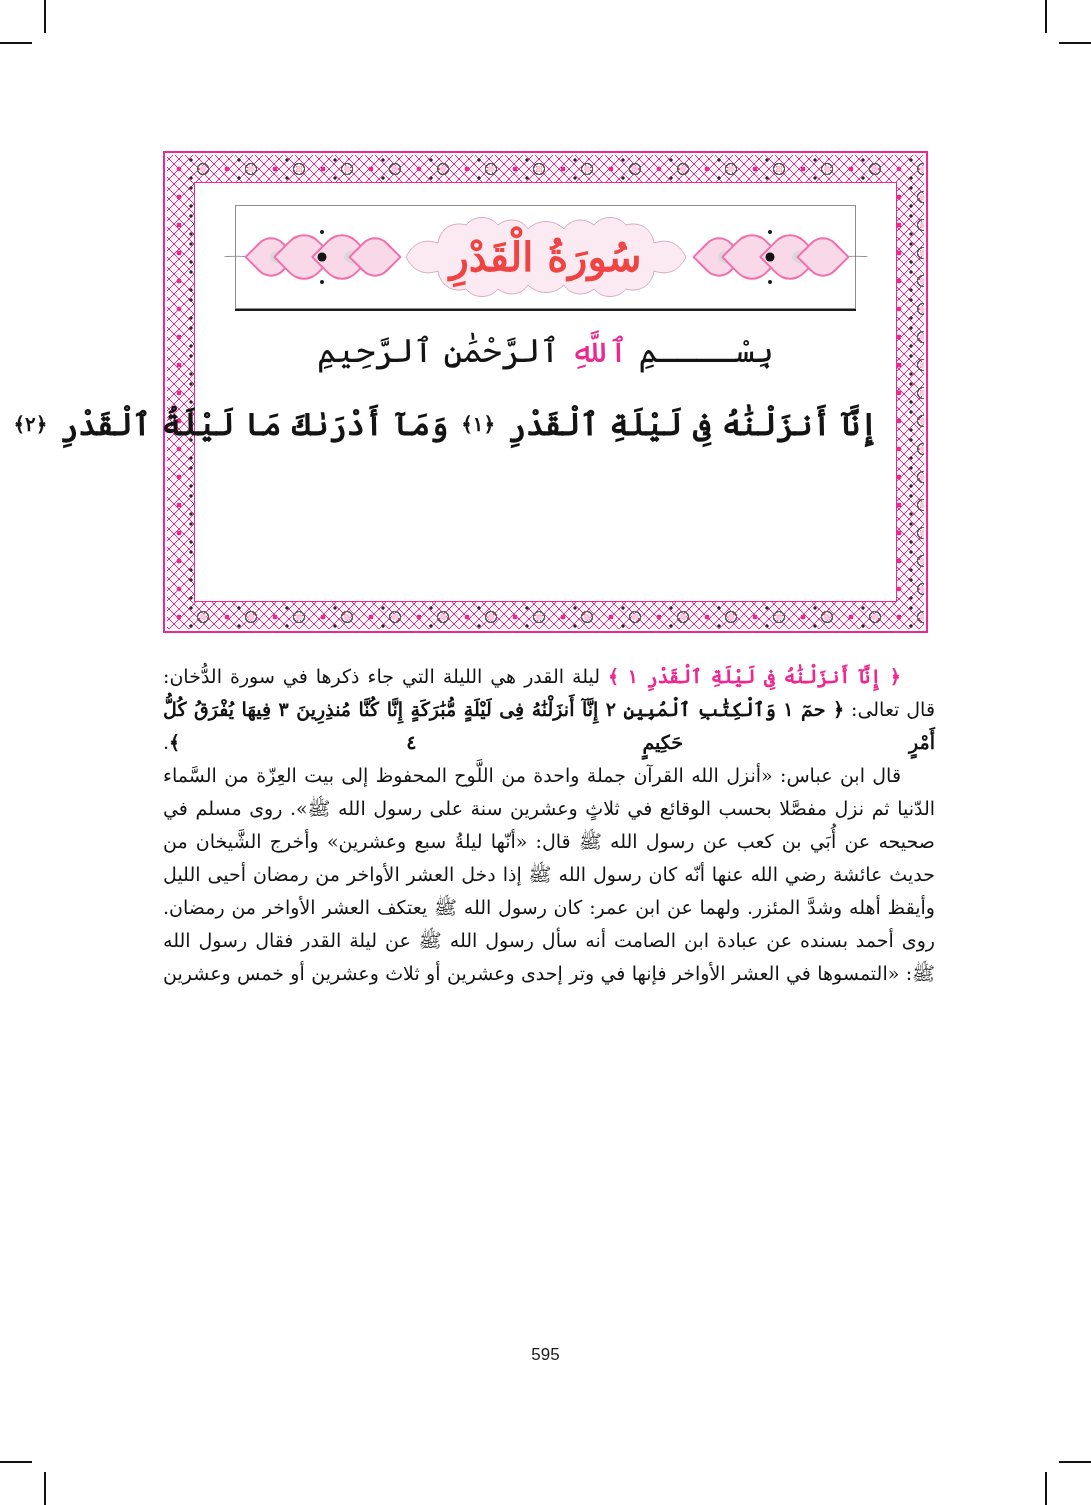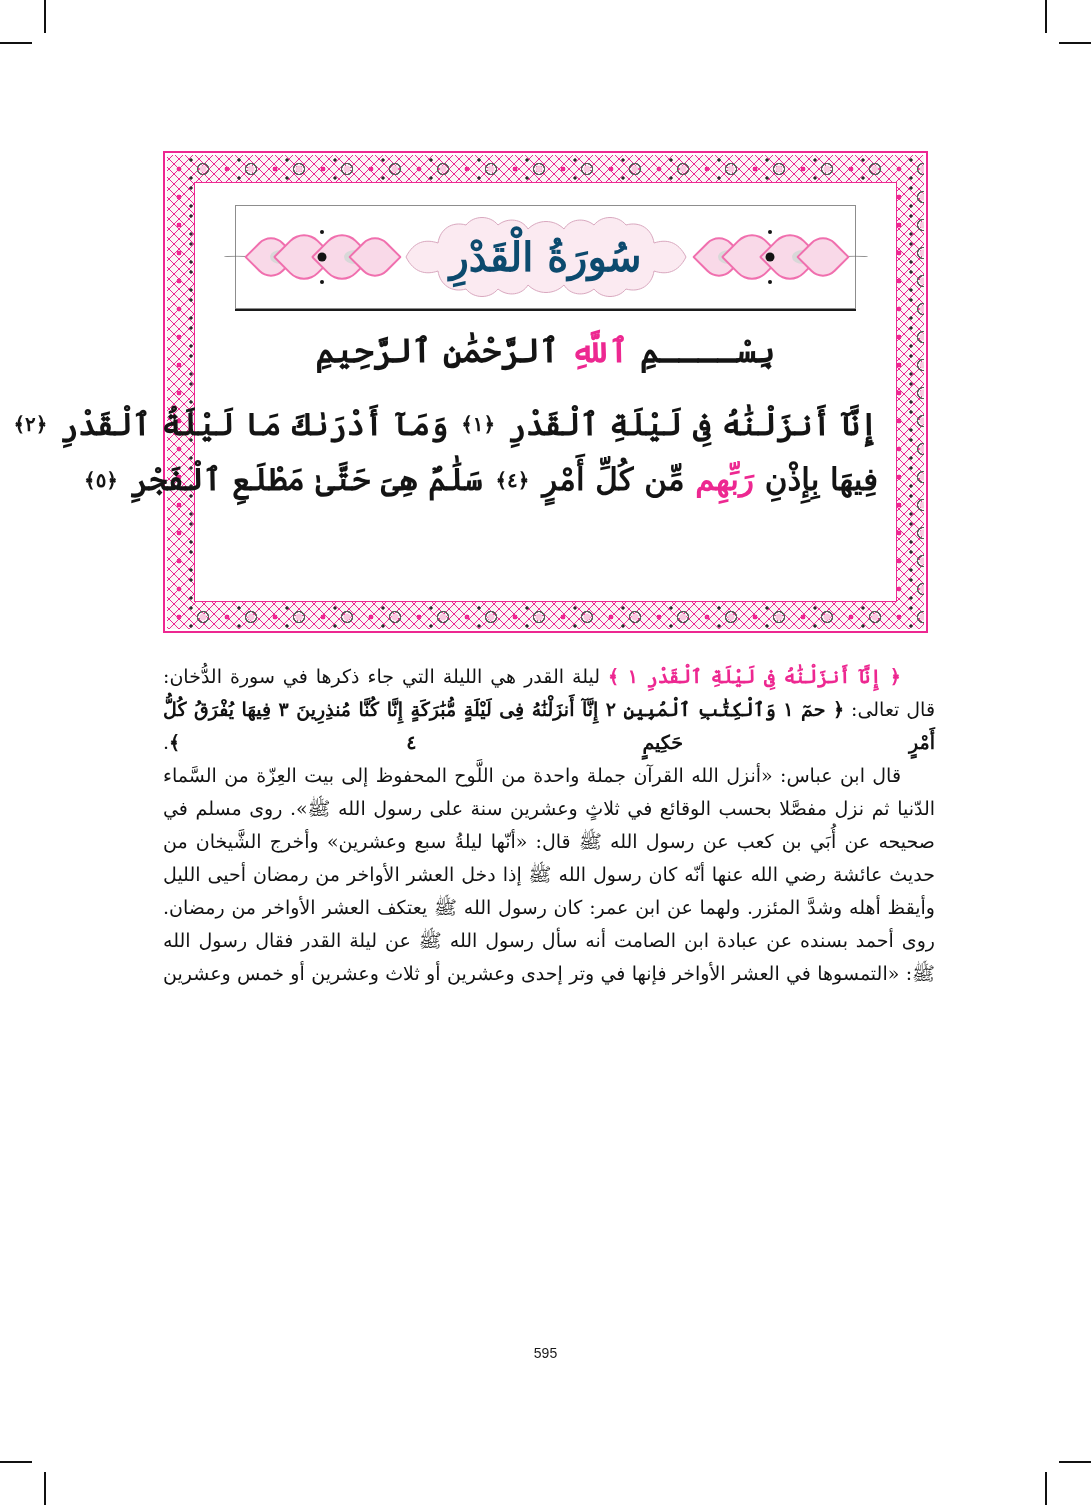--- a/index.html
+++ b/index.html
@@ -185,35 +185,35 @@
     align-items: center;
     justify-content: center;
   }
   .cartouche svg { position: absolute; inset: 0; width: 100%; height: 100%; }
   .surah-title {
     position: relative;
     z-index: 2;
     font-family: "DejaVu Serif", "Liberation Serif", serif;
     font-size: 40px;
     font-weight: 700;
-    color: #0c4a6e;
+    color: #ef4444;
     letter-spacing: 0;
     white-space: nowrap;
     line-height: 1;
   }
 
   
   .basmala {
     position: absolute;
     left: 0; right: 0;
     top: 146px;
     text-align: center;
     font-family: "DejaVu Serif", "Liberation Serif", serif;
     font-size: 33px;
-    font-weight: 700;
+    font-weight: 400;
     color: #141414;
     direction: rtl;
     line-height: 1.2;
     white-space: nowrap;
   }
   .basmala .lafz { color: #ED2891; }
 
   
   .verses {
     position: absolute;
@@ -264,21 +264,21 @@
   }
   .commentary .last-line { text-align-last: center; }
 
   
   .folio {
     position: absolute;
     left: 0; right: 0;
     top: 1345px;
     text-align: center;
     font-family: "Liberation Sans", sans-serif;
-    font-size: 14px;
+    font-size: 17px;
     color: #1a1a1a;
     direction: ltr;
   }
 </style>
 </head>
 <body>
 
 <div class="crop-mark cm-tl-v"></div>
 <div class="crop-mark cm-tl-h"></div>
 <div class="crop-mark cm-tr-v"></div>
@@ -352,23 +352,20 @@
     <div class="title-rule"></div>
 
     <div class="basmala">
       <span>بِسْــــمِ </span><span class="lafz">ٱللَّهِ</span><span> ٱلرَّحْمَٰنِ ٱلرَّحِيمِ</span>
     </div>
 
     <div class="verses">
       <div class="v-line">
         <span>إِنَّآ أَنزَلْنَٰهُ فِى لَيْلَةِ ٱلْقَدْرِ </span><span class="ayah-mark">﴿١﴾</span><span> وَمَآ أَدْرَىٰكَ مَا لَيْلَةُ ٱلْقَدْرِ </span><span class="ayah-mark">﴿٢﴾</span>
       </div>
-      <div class="v-line">
-        <span>فِيهَا بِإِذْنِ </span><span class="hl">رَبِّهِم</span><span> مِّن كُلِّ أَمْرٍ </span><span class="ayah-mark">﴿٤﴾</span><span> سَلَٰمٌ هِىَ حَتَّىٰ مَطْلَعِ ٱلْفَجْرِ </span><span class="ayah-mark">﴿٥﴾</span>
-      </div>
     </div>
 
   </div>
 </div>
 
 <div class="commentary">
 
   <p class="indent">
     <span class="quran">﴿ إِنَّآ أَنزَلْنَٰهُ فِى لَيْلَةِ ٱلْقَدْرِ ١ ﴾</span><span> ليلة القدر هي الليلة التي جاء ذكرها في سورة الدُّخان: قال تعالى: </span><span class="quran-blk">﴿ حمٓ ١ وَٱلْكِتَٰبِ ٱلْمُبِينِ ٢ إِنَّآ أَنزَلْنَٰهُ فِى لَيْلَةٍ مُّبَٰرَكَةٍ إِنَّا كُنَّا مُنذِرِينَ ٣ فِيهَا يُفْرَقُ كُلُّ أَمْرٍ حَكِيمٍ ٤ ﴾</span><span>.</span>
   </p>

